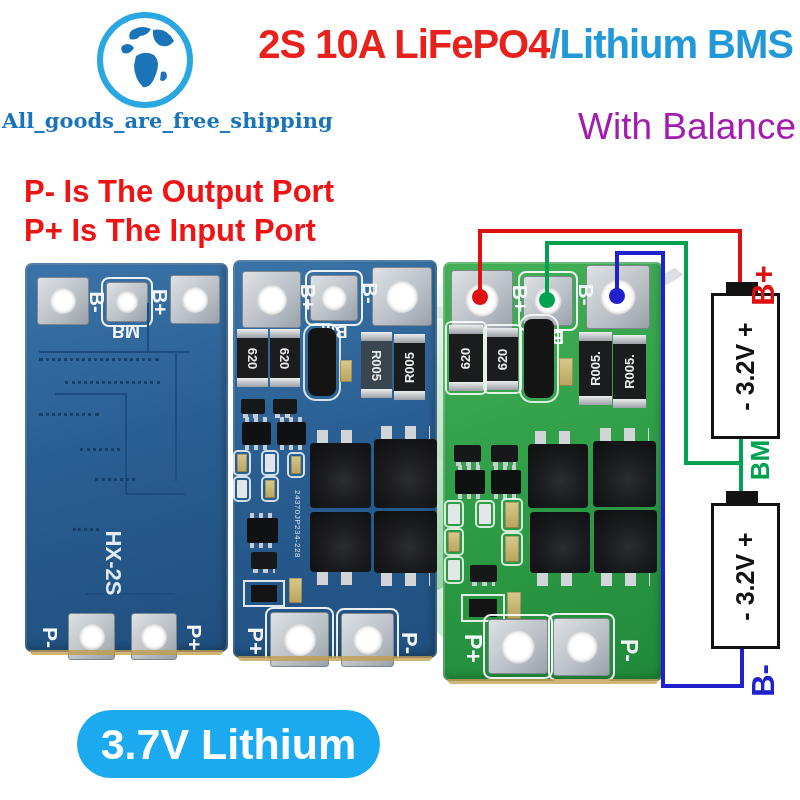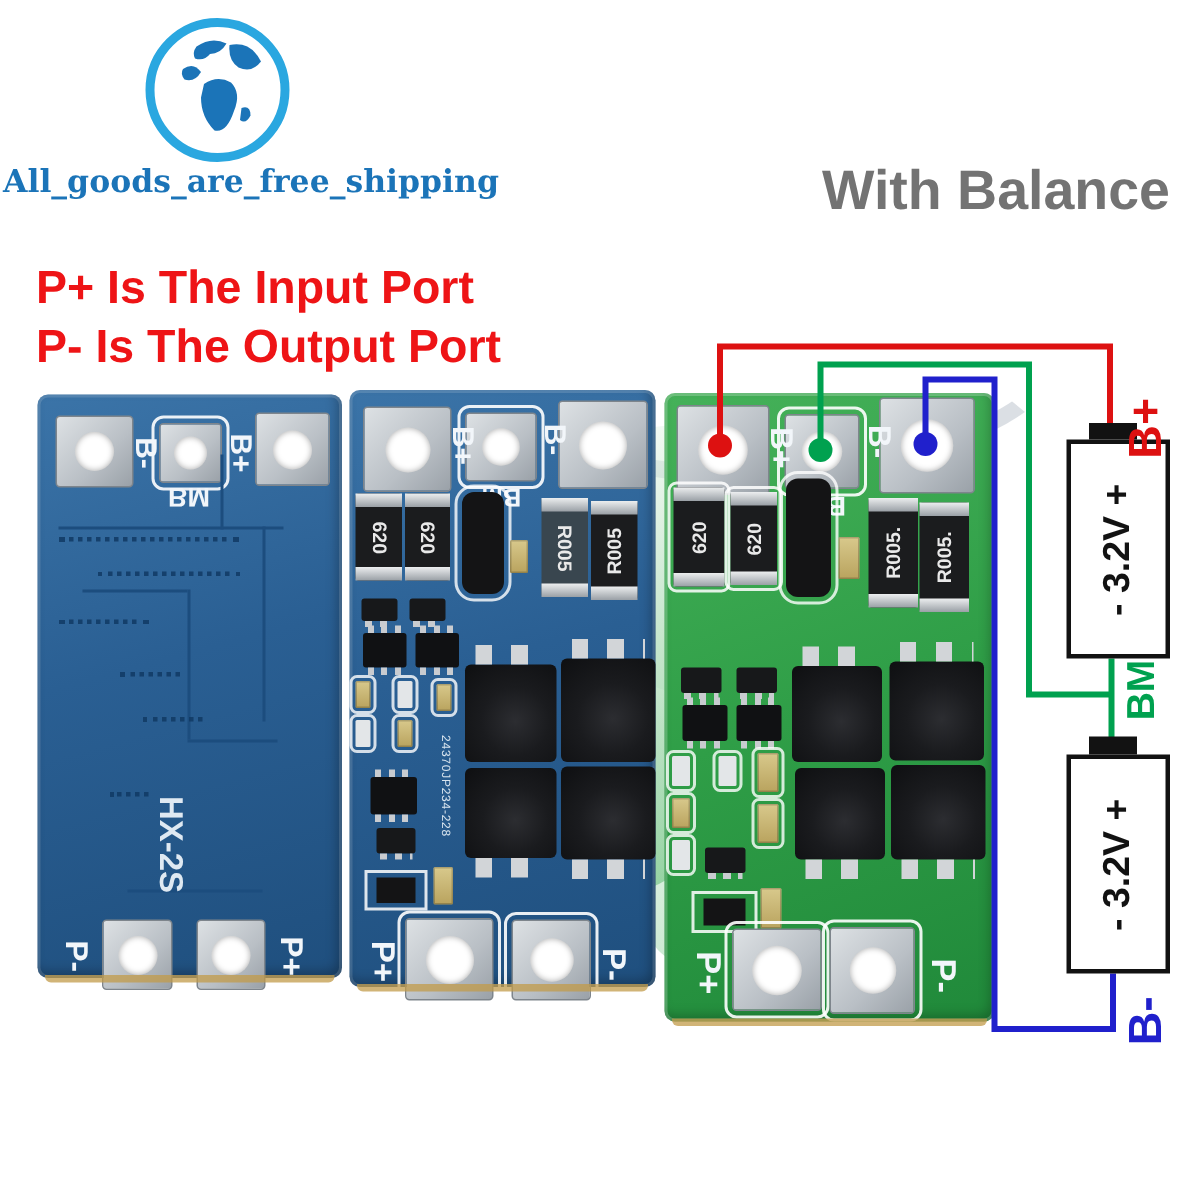--- a/index.html
+++ b/index.html
@@ -6,21 +6,21 @@
   #stage{position:relative;width:800px;height:800px;background:#ffffff;overflow:hidden;
          font-family:"Liberation Sans",sans-serif;}
   
   .logo-caption{position:absolute;left:2px;top:108px;width:292px;text-align:center;
     font-family:"DejaVu Serif",serif;font-weight:bold;font-size:21px;color:#1b74b8;}
   .title1{position:absolute;top:22px;right:7px;font-size:40px;font-weight:bold;
     letter-spacing:-1px;white-space:nowrap;}
   .title1 .t-red{color:#e8211d;}
   .title1 .t-blue{color:#2299d6;}
   .title2{position:absolute;top:61px;right:7px;font-size:44px;font-weight:bold;color:#93c493;white-space:nowrap;}
-  .title3{position:absolute;top:106px;right:20px;font-size:37px;font-weight:bold;color:#737373;white-space:nowrap;}
+  .title3{position:absolute;top:106px;right:4px;font-size:37px;font-weight:normal;color:#a21caf;white-space:nowrap;}
   .note{position:absolute;left:24px;top:172px;font-size:31px;font-weight:bold;color:#ee1416;line-height:39px;white-space:nowrap;}
   
   .swirl{position:absolute;left:386px;top:283px;width:92px;height:312px;border-radius:46px;
     background:linear-gradient(160deg,#eef8f0 0%,#9bd3a6 45%,#43b15c 100%);opacity:.55;transform:rotate(7deg);}
   .swirl2{position:absolute;left:415px;top:455px;width:60px;height:190px;border-radius:30px;
     background:linear-gradient(200deg,#d8efdc 0%,#6cc07e 100%);opacity:.35;transform:rotate(-14deg);}
   .arc{position:absolute;left:356px;top:186px;width:330px;height:110px;border-radius:50%;
     border:12px solid transparent;border-bottom-color:rgba(175,185,195,.45);transform:rotate(-6deg);}
   
   .board{position:absolute;border-radius:7px;}
@@ -93,25 +93,28 @@
   <svg style="position:absolute;left:95px;top:10px;" width="100" height="100" viewBox="0 0 100 100">
     <circle cx="50" cy="50" r="45" fill="#ffffff" stroke="#2aa7e0" stroke-width="6"></circle>
     <path fill="#1b74b8" d="M36,21 Q46,14 56,19 Q52,26 45,26 Q41,31 35,29 Q33,25 36,21 Z"></path>
     <path fill="#1b74b8" d="M58,20 Q72,17 79,31 Q73,39 64,35 Q57,30 58,20 Z"></path>
     <path fill="#1b74b8" d="M27,36 Q34,31 39,38 Q35,45 28,43 Q25,39 27,36 Z"></path>
     <path fill="#1b74b8" d="M41,46 Q50,40 59,45 Q66,52 61,64 Q56,79 48,77 Q39,68 39,55 Z"></path>
     <path fill="#1b74b8" d="M66,62 Q72,60 72,67 Q69,73 65,70 Z"></path>
   </svg>
   <div class="logo-caption">All_goods_are_free_shipping</div>
 
+  <div class="title1">
+    <span class="t-red">2S 10A LiFePO4</span><span class="t-blue">/Lithium BMS</span>
+  </div>
   <div class="title3">With Balance</div>
 
   <div class="note">
+    <div>P- Is The Output Port</div>
     <div>P+ Is The Input Port</div>
-    <div>P- Is The Output Port</div>
   </div>
 
   <div class="arc"></div>
   <div class="swirl"></div>
   <div class="swirl2"></div>
 
   <div class="board blue" style="left:25px;top:263px;width:203px;height:389px;">
     <div class="pad" style="left:12px;top:14px;width:50px;height:46px;">
         <div class="hole" style="width:26px;height:26px;"></div>
       </div>
@@ -368,14 +371,17 @@
   <div class="vlabel rot-90 diag-label diag-bplus" style="left:745px;top:235px;width:36px;height:100px;">
       <span>B+</span>
     </div>
   <div class="vlabel rot-90 diag-label diag-bm" style="left:743px;top:432px;width:34px;height:56px;">
       <span>BM</span>
     </div>
   <div class="vlabel rot-90 diag-label diag-bminus" style="left:745px;top:638px;width:36px;height:84px;">
       <span>B-</span>
     </div>
 
+  <div class="pill" style="left:77px;top:710px;width:303px;height:68px;">
+    <span>3.7V Lithium</span>
+  </div>
 
 </div>
 
 </body></html>

